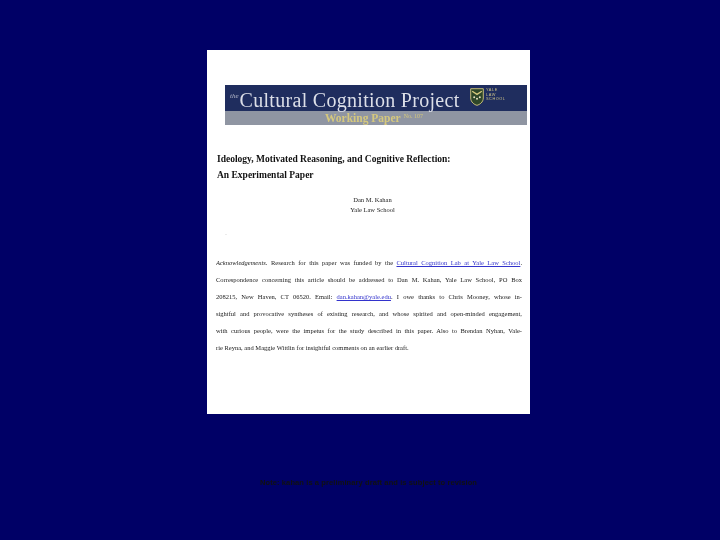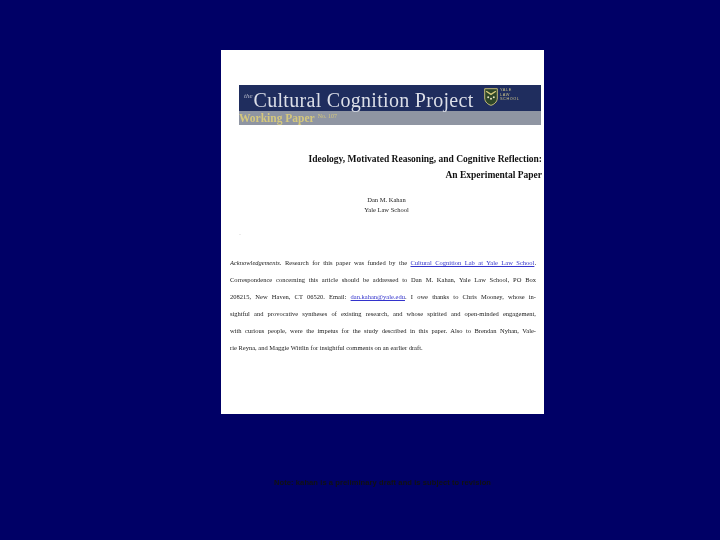--- a/index.html
+++ b/index.html
@@ -5,21 +5,21 @@
   * { margin: 0; padding: 0; box-sizing: border-box; }
   html, body { width: 720px; height: 540px; }
   body {
     position: relative;
     background: #000066;
     overflow: hidden;
     font-family: "Liberation Serif", serif;
   }
   .page {
     position: absolute;
-    left: 221px; top: 50px;
+    left: 207px; top: 50px;
     width: 323px; height: 364px;
     background: #ffffff;
     text-decoration: underline;
   }
   
   .banner {
     position: absolute;
     left: 18px; top: 35px;
     width: 302px; height: 40px;
   }
@@ -65,21 +65,21 @@
     font-size: 7px;
     line-height: 8px;
     letter-spacing: 1px;
     color: #cdc489;
     white-space: nowrap;
   }
   .banner-bottom {
     height: 14px;
     background: #8f95a2;
     display: flex;
-    justify-content: flex-start;
+    justify-content: center;
     align-items: center;
     padding-right: 4px;
   }
   .wp-label {
     color: #d5c87d;
     font-weight: bold;
     font-size: 11.5px;
     line-height: 14px;
     white-space: nowrap;
   }
@@ -88,21 +88,21 @@
     font-size: 6px;
     margin-left: 3px;
     position: relative;
     top: -2px;
     white-space: nowrap;
   }
   
   .doc-title {
     position: absolute;
     left: 10px; right: 2px; top: 101px;
-    text-align: right;
+    text-align: left;
     font-weight: bold;
     font-size: 9.5px;
     color: #111111;
   }
   .doc-title .line { line-height: 16px; }
   .author-block {
     position: absolute;
     left: 10px; right: 2px; top: 145px;
     text-align: center;
     font-size: 6.5px;

